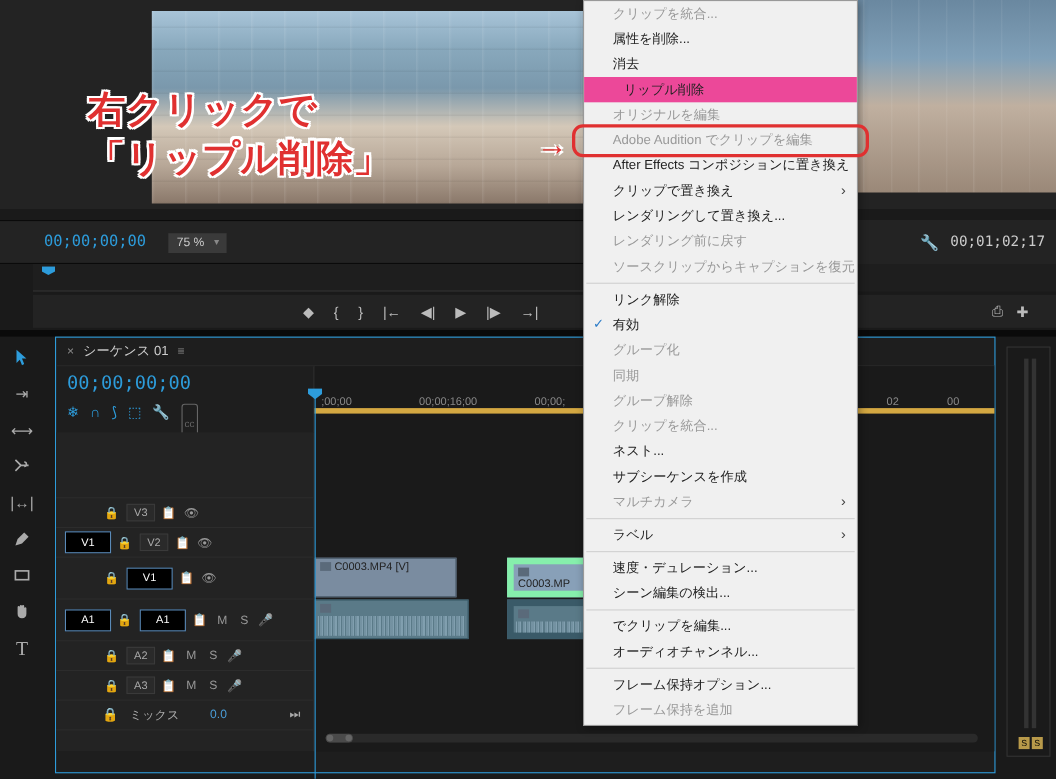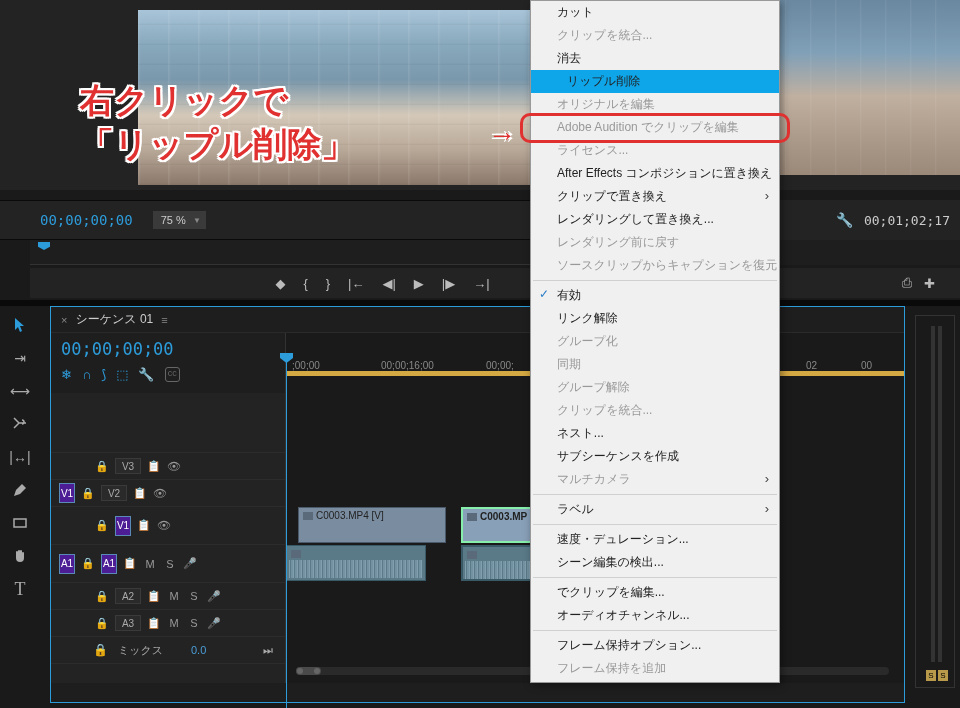--- a/index.html
+++ b/index.html
@@ -62,28 +62,28 @@
   .tl-playhead { position: absolute; left: 0; top: 28px; bottom: -350px; width: 1px; background: #2d9cdb; z-index: 5; }
   .tl-playhead::before { content: ""; position: absolute; top: -8px; left: -6px; width: 13px; height: 10px; background: #2d9cdb; clip-path: polygon(0 0, 100% 0, 100% 50%, 50% 100%, 0 50%); }
   .tl-yellowbar { position: absolute; left: 0; right: 0; top: 38px; height: 5px; background: #d4a842; }
   
   .tl-body { display: flex; height: 290px; }
   .tl-tracks-left { width: 235px; border-right: 1px solid #333; background: #232323; }
   .tl-tracks-right { flex: 1; position: relative; background: #1a1a1a; overflow: hidden; }
   
   .track { height: 27px; display: flex; align-items: center; padding-left: 8px; border-bottom: 1px solid #2c2c2c; gap: 6px; }
   .track.tall { height: 38px; }
-  .track .sel { width: 16px; height: 20px; background: #4c1d95; color: #fff; font-size: 10px; display: flex; align-items: center; justify-content: center; border: 1px solid #5a8ab8; }
+  .track .sel { width: 42px; height: 20px; background: #000000; color: #fff; font-size: 10px; display: flex; align-items: center; justify-content: center; border: 1px solid #5a8ab8; }
   .track .reg { width: 26px; height: 16px; background: #2a2a2a; color: #aaa; font-size: 10px; display: flex; align-items: center; justify-content: center; border: 1px solid #3a3a3a; }
   .track .lock { color: #888; font-size: 11px; width: 14px; text-align: center; }
   .track .tog { color: #999; font-size: 11px; width: 14px; text-align: center; }
   .track .spacer-v { width: 30px; }
   
   .clip { position: absolute; height: 36px; background: #7a8ca0; border: 1px solid #4a5a6a; font-size: 10px; color: #222; padding: 2px 4px; overflow: hidden; }
-  .clip.selected { border: 2px solid #86efac; background: #88a0b8; font-weight: bold; }
+  .clip.selected { border: 6px solid #86efac; background: #88a0b8; }
   .clip-icon { display: inline-block; width: 10px; height: 8px; background: #5a6a7a; margin-right: 3px; vertical-align: middle; }
   .clip.audio { background: #5a7a88; border-color: #3a5a68; }
   .clip.audio::after { content: ""; position: absolute; left: 2px; right: 2px; top: 14px; height: 18px; background: repeating-linear-gradient(90deg, #8aa8b8 0px, #8aa8b8 1px, transparent 1px, transparent 2px, #7a98a8 2px, #7a98a8 4px); opacity: 0.8; }
   
   .tl-scrollbar { position: absolute; bottom: 8px; left: 10px; right: 15px; height: 8px; background: #2a2a2a; border-radius: 4px; }
   .tl-scrollthumb { position: absolute; left: 0; width: 25px; height: 8px; background: #4a4a4a; border-radius: 4px; }
   .tl-scrollthumb::before, .tl-scrollthumb::after { content: ""; position: absolute; top: 1px; width: 6px; height: 6px; border-radius: 50%; background: #666; }
   .tl-scrollthumb::before { left: 1px; }
   .tl-scrollthumb::after { right: 1px; }
   
@@ -97,21 +97,21 @@
   .right-meters { position: absolute; top: 315px; right: 5px; width: 40px; bottom: 20px; background: #1a1a1a; border: 1px solid #333; }
   .meter-bar { position: absolute; bottom: 25px; width: 4px; background: #333; top: 10px; }
   .meter-bar.m1 { left: 15px; }
   .meter-bar.m2 { left: 22px; }
   .meter-s { position: absolute; bottom: 6px; font-size: 8px; background: #b89a4a; color: #000; width: 10px; height: 11px; text-align: center; line-height: 11px; }
   
   
   .ctx { position: absolute; top: 0; left: 530px; width: 250px; background: #f0f0f0; border: 1px solid #999; box-shadow: 2px 2px 8px rgba(0,0,0,0.4); font-size: 12px; color: #222; padding-bottom: 2px; }
   .ctx-item { padding: 3px 26px; white-space: nowrap; position: relative; }
   .ctx-item.disabled { color: #999; }
-  .ctx-item.hl { background: #0ea5e9; padding-left: 36px; }
+  .ctx-item.hl { background: #ec4899; padding-left: 36px; }
   .ctx-item.sub::after { content: "›"; position: absolute; right: 10px; font-size: 13px; color: #444; }
   .ctx-item.chk::before { content: "✓"; position: absolute; left: 8px; color: #2d7dc8; }
   .ctx-sep { height: 1px; background: #d0d0d0; margin: 3px 2px; }
   .ctx-hlbox { position: absolute; border: 3px solid #e03030; border-radius: 10px; pointer-events: none; }
   
   
   .annot { position: absolute; color: #e03030; font-size: 34px; font-weight: bold; text-shadow: 2px 2px 0 #fff, -2px -2px 0 #fff, 2px -2px 0 #fff, -2px 2px 0 #fff, 0 2px 0 #fff, 0 -2px 0 #fff, 2px 0 0 #fff, -2px 0 0 #fff; line-height: 1.3; white-space: nowrap; }
   .annot-arrow { position: absolute; color: #e03030; font-size: 28px; font-weight: bold; text-shadow: 2px 2px 0 #fff, -2px -2px 0 #fff, 2px -2px 0 #fff, -2px 2px 0 #fff; }
   
   .mix-row { height: 27px; display: flex; align-items: center; padding-left: 42px; gap: 10px; border-bottom: 1px solid #2c2c2c; }
@@ -209,21 +209,21 @@
 
   <div class="tl-header">
     <div class="tl-left-header">
       <div class="tl-bigtimecode">00;00;00;00</div>
       <div class="tl-iconrow">
         <span>❄</span>
         <span>∩</span>
         <span>⟆</span>
         <span>⬚</span>
         <span class="off">🔧</span>
-        <span class="off" style="border:1px solid #666;font-size:9px;padding:0 2px;border-radius:3px">cc</span>
+        <span class="off" style="border:1px solid #666;font-size:9px;padding:12px 2px;border-radius:3px">cc</span>
       </div>
     </div>
     <div class="tl-ruler">
       <div class="tl-playhead"></div>
       <div class="tl-yellowbar"></div>
       <span class="tl-tick" style="left:6px">;00;00</span>
       <span class="tl-tick" style="left:95px">00;00;16;00</span>
       <span class="tl-tick" style="left:200px">00;00;</span>
       <span class="tl-tick" style="left:520px">02</span>
       <span class="tl-tick" style="left:575px">00</span>
@@ -283,21 +283,21 @@
       </div>
       <div class="mix-row">
         <span class="lock">🔒</span>
         <span class="mix-label">ミックス</span>
         <span class="mix-val">0.0</span>
         <span class="mix-skip">⏭</span>
       </div>
     </div>
 
     <div class="tl-tracks-right">
-      <div class="clip" style="top:114px;left:12px;width:148px">
+      <div class="clip" style="top:114px;left:0;width:129px">
         <span class="clip-icon"></span><span>C0003.MP4 [V]</span>
       </div>
       <div class="clip selected" style="top:114px;left:175px;width:75px">
         <span class="clip-icon"></span><span>C0003.MP</span>
       </div>
       <div class="clip audio" style="top:152px;left:0;width:140px">
         <span class="clip-icon"></span>
       </div>
       <div class="clip audio selected" style="top:152px;left:175px;width:75px">
         <span class="clip-icon"></span>
@@ -311,35 +311,34 @@
 </div>
 
 <div class="right-meters">
   <div class="meter-bar m1"></div>
   <div class="meter-bar m2"></div>
   <span class="meter-s" style="left:10px">S</span>
   <span class="meter-s" style="left:22px">S</span>
 </div>
 
 <div class="ctx" id="ctx">
-    <div class="ctx-item">カット</div>
     <div class="ctx-item disabled">クリップを統合...</div>
+    <div class="ctx-item">属性を削除...</div>
     <div class="ctx-item">消去</div>
     <div class="ctx-item hl">リップル削除</div>
     <div class="ctx-item disabled">オリジナルを編集</div>
     <div class="ctx-item disabled">Adobe Audition でクリップを編集</div>
-    <div class="ctx-item disabled">ライセンス...</div>
     <div class="ctx-item">After Effects コンポジションに置き換え</div>
     <div class="ctx-item sub">クリップで置き換え</div>
     <div class="ctx-item">レンダリングして置き換え...</div>
     <div class="ctx-item disabled">レンダリング前に戻す</div>
     <div class="ctx-item disabled">ソースクリップからキャプションを復元</div>
     <div class="ctx-sep"></div>
+    <div class="ctx-item">リンク解除</div>
     <div class="ctx-item chk">有効</div>
-    <div class="ctx-item">リンク解除</div>
     <div class="ctx-item disabled">グループ化</div>
     <div class="ctx-item disabled">同期</div>
     <div class="ctx-item disabled">グループ解除</div>
     <div class="ctx-item disabled">クリップを統合...</div>
     <div class="ctx-item">ネスト...</div>
     <div class="ctx-item">サブシーケンスを作成</div>
     <div class="ctx-item disabled sub">マルチカメラ</div>
     <div class="ctx-sep"></div>
     <div class="ctx-item sub">ラベル</div>
     <div class="ctx-sep"></div>

